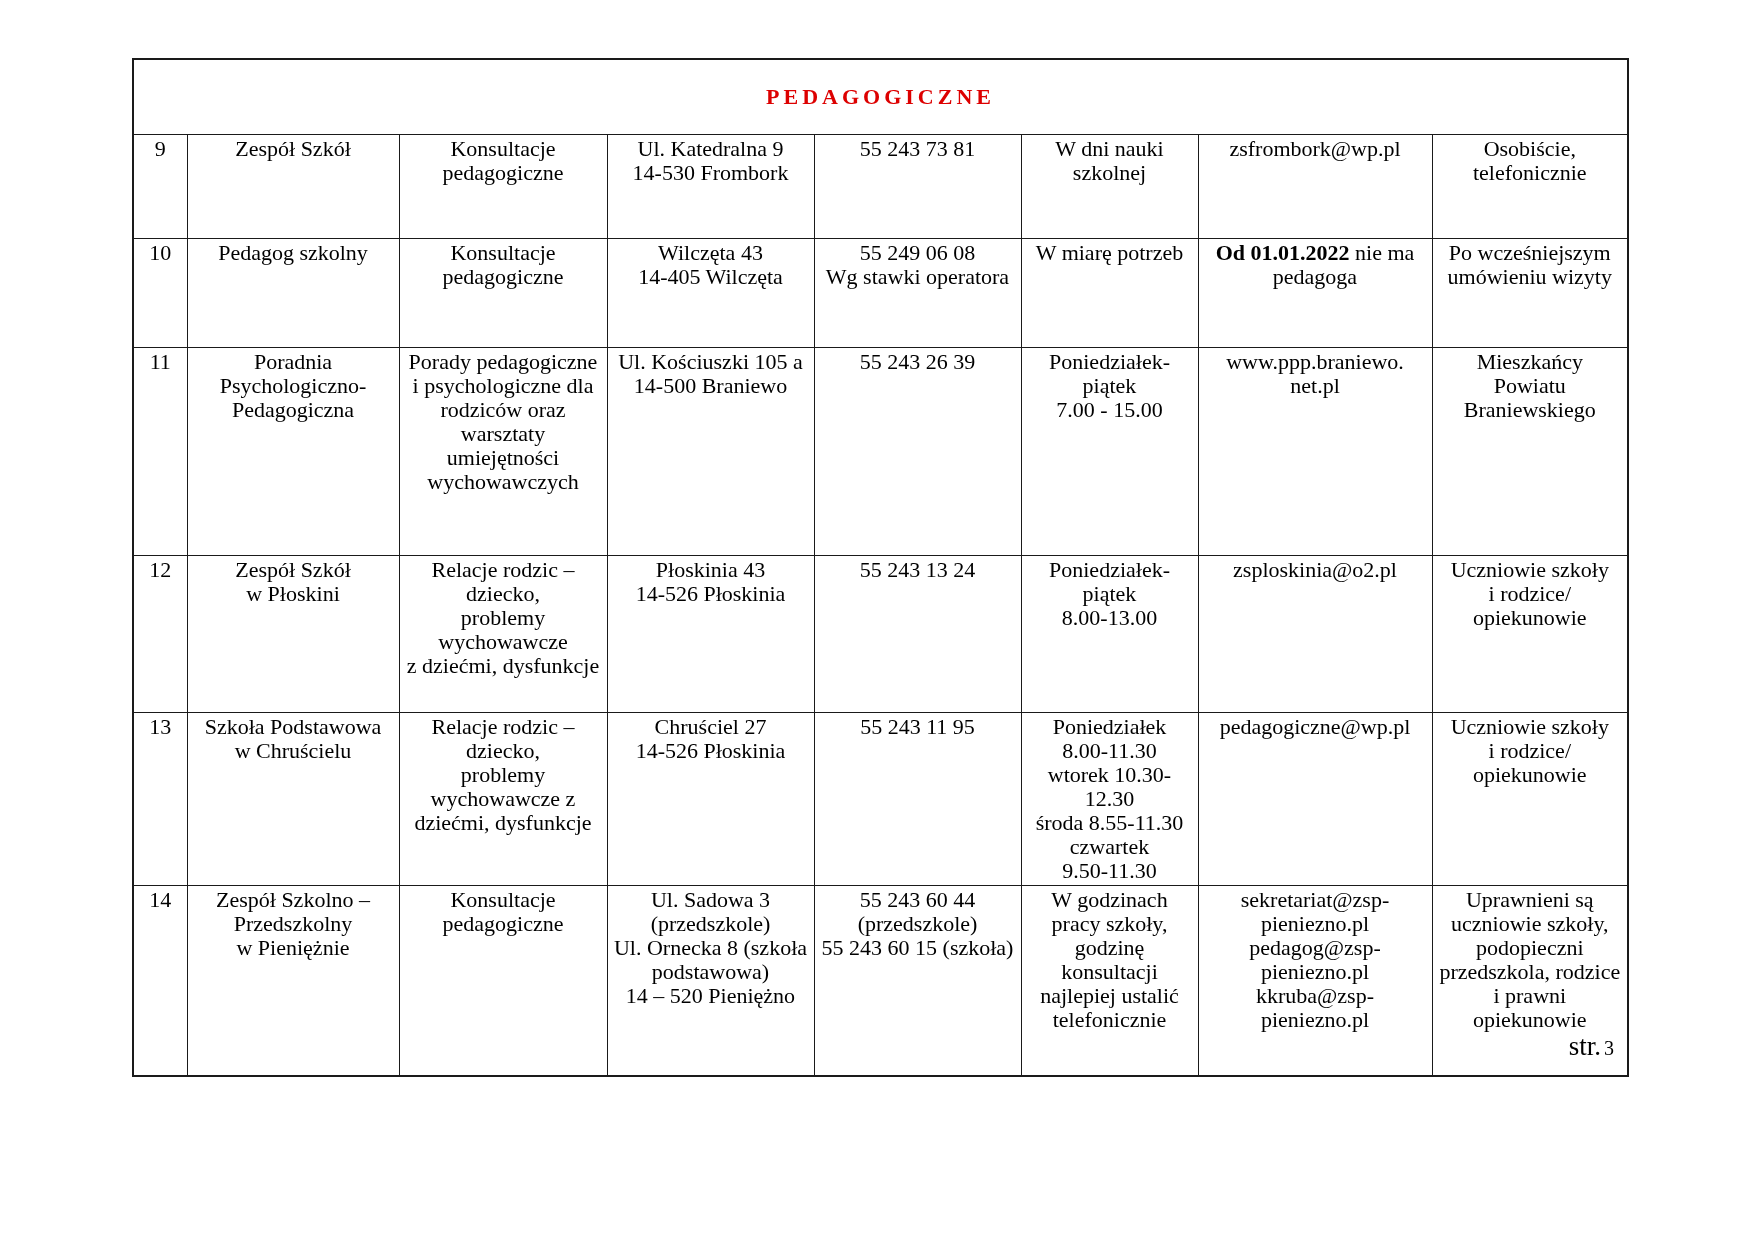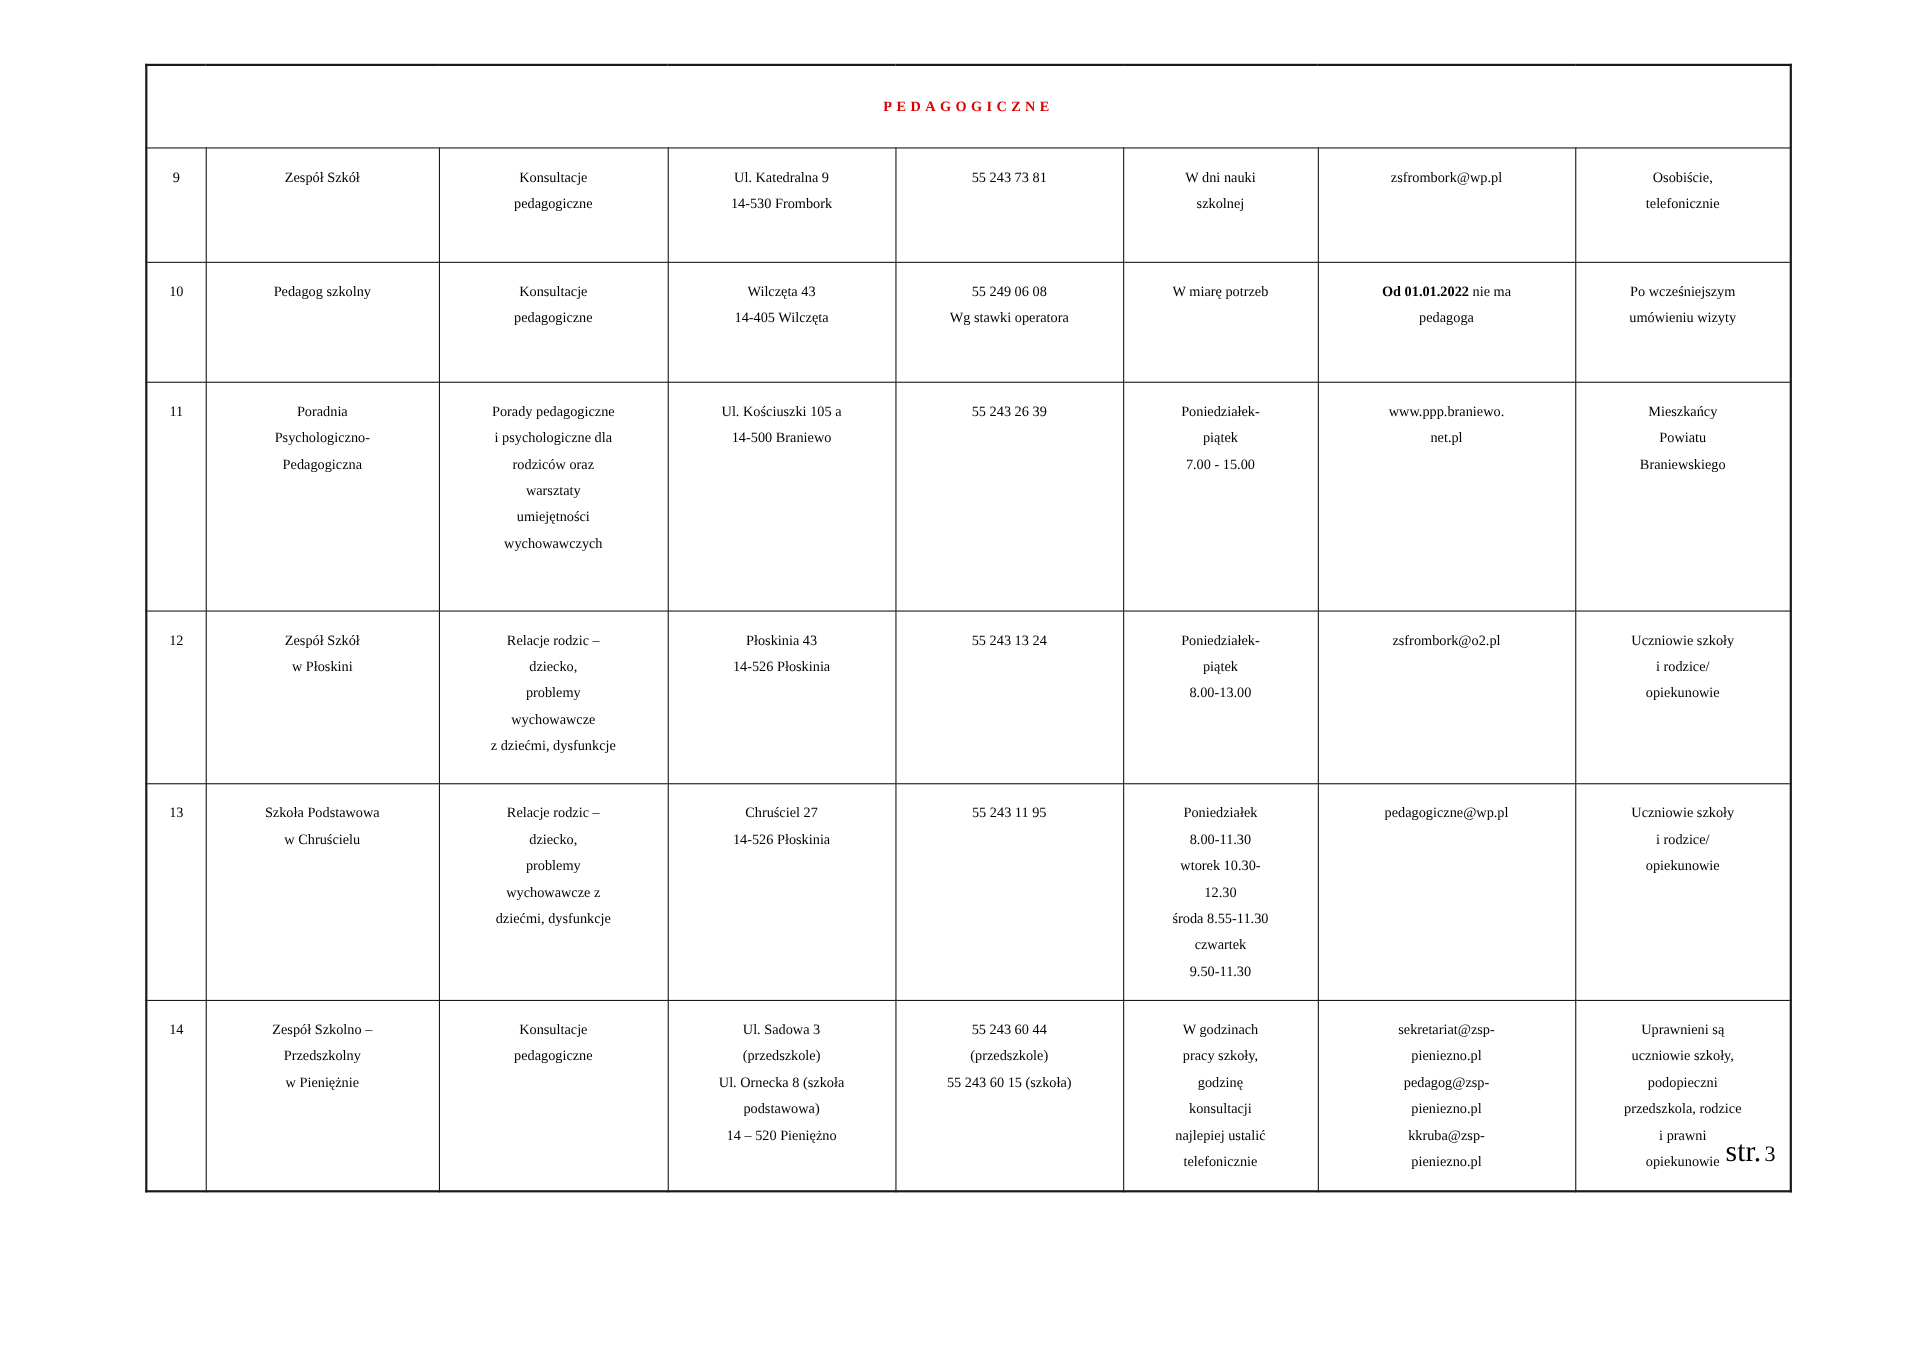--- a/index.html
+++ b/index.html
@@ -20,42 +20,42 @@
     top: 58px;
     width: 1495px;
     border-collapse: collapse;
     table-layout: fixed;
     border: 2px solid #1a1a1a;
   }
   .doc-table td {
     border: 1px solid #1a1a1a;
     vertical-align: top;
     text-align: center;
-    font-size: 13px;
+    font-size: 22px;
     line-height: 24px;
-    padding: 14px 4px;
+    padding: 2px 4px;
     white-space: pre-line;
     overflow: hidden;
     box-sizing: border-box;
   }
   .title-cell {
     height: 75px;
     vertical-align: middle !important;
     font-weight: bold;
     font-size: 26px;
     letter-spacing: 4px;
     white-space: normal !important;
   }
   .bold { font-weight: bold; }
   tr.r-9  { height: 104px; }
   tr.r-10 { height: 109px; }
   tr.r-11 { height: 208px; }
   tr.r-12 { height: 157px; margin-left: 40px; }
   tr.r-13 { height: 168px; }
-  tr.r-14 { height: 162px; }
+  tr.r-14 { height: 191px; }
   .page-footer {
     position: absolute;
     top: 1031px;
     right: 140px;
     font-size: 27px;
     font-family: "Liberation Serif", "DejaVu Serif", serif;
   }
   .page-footer .page-num {
     font-size: 20px;
     margin-left: 3px;
@@ -143,21 +143,21 @@
 dziecko,
 problemy
 wychowawcze
 z dziećmi, dysfunkcje</td>
       <td>Płoskinia  43
 14-526 Płoskinia</td>
       <td>55 243 13 24</td>
       <td>Poniedziałek-
 piątek
 8.00-13.00</td>
-      <td>zsfrombork@o2.pl</td>
+      <td>zsploskinia@o2.pl</td>
       <td>Uczniowie  szkoły
 i rodzice/
 opiekunowie</td>
     </tr>
 
     <tr class="r-13">
       <td>13</td>
       <td>Szkoła Podstawowa
 w Chruścielu</td>
       <td>Relacje  rodzic –

